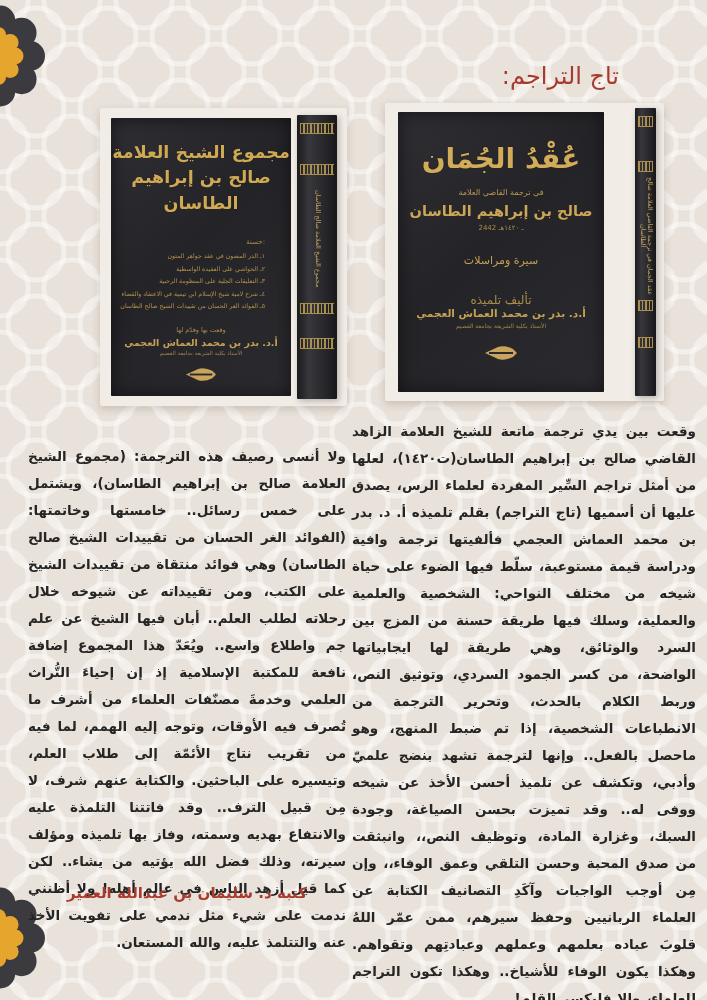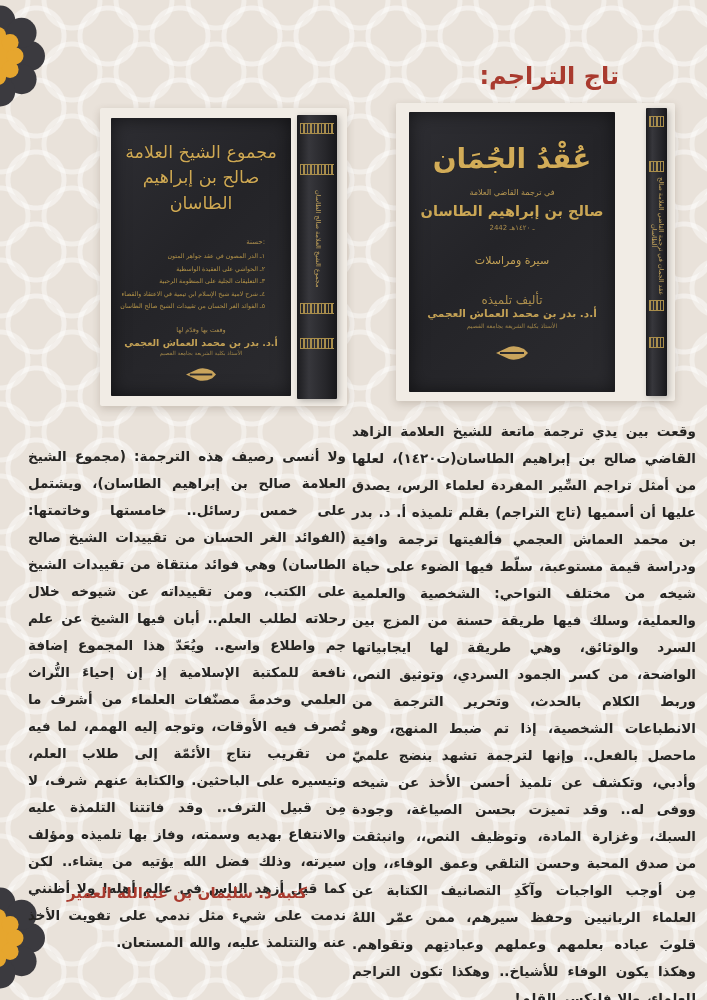--- a/index.html
+++ b/index.html
@@ -12,30 +12,30 @@
       radial-gradient(circle, rgba(255,255,255,0) 25px, rgba(255,255,255,.40) 26px, rgba(255,255,255,.40) 30px, rgba(255,255,255,0) 31px);
     background-size:72px 72px,72px 72px;
     background-position:0 0,36px 36px;
   }
   .corner-flower{position:absolute;width:104px;height:104px;pointer-events:none;}
   .corner-flower.top{left:-58px;top:4px;}
   .corner-flower.bottom{left:-58px;top:886px;}
 
   .page-title{
     position:absolute;top:62px;right:88px;
-    font-size:24px;font-weight:bold;color:#a93a2e;white-space:nowrap;
+    font-size:24px;font-weight:normal;color:#a93a2e;white-space:nowrap;
   }
 
   
   .photo{
     position:absolute;display:flex;direction:ltr;align-items:stretch;
     background:#f1ece5;border-radius:2px;
     box-shadow:0 3px 9px rgba(70,50,30,.20);
   }
-  .photo.right{left:396px;top:103px;width:279px;height:298px;gap:24px;}
+  .photo.right{left:385px;top:103px;width:279px;height:298px;gap:24px;}
   .photo.left {left:100px;top:108px;width:247px;height:298px;}
 
   .cover{
     background:linear-gradient(135deg,#2e2e33 0%,#242428 45%,#2b2b2f 100%);
     color:#c9a45c;text-align:center;border-radius:1px;
     box-shadow:inset 0 0 18px rgba(0,0,0,.55);
     display:flex;flex-direction:column;align-items:center;
   }
   .photo.right .cover{flex:0 0 206px;margin:9px 0 9px 13px;padding-top:32px;}
   .photo.left  .cover{flex:0 0 180px;margin:10px 0 10px 11px;padding-top:22px;}
@@ -61,21 +61,21 @@
   .bk-title-big{font-size:28px;font-weight:bold;color:#d2ac58;text-shadow:0 0 1px rgba(0,0,0,.5);line-height:1.1;margin-bottom:13px;}
   .bk-sub{font-size:8px;margin-bottom:6px;color:#bb9a52;text-align:center;}
   .bk-name{font-size:14.5px;font-weight:bold;margin-bottom:5px;color:#cba755;}
   .bk-dates{font-size:7px;margin-bottom:22px;color:#ab8d4c;}
   .bk-genre{font-size:11px;font-weight:normal;margin-bottom:26px;color:#c3a155;}
   .bk-byline{font-size:12px;color:#ab8d4c;}
   .bk-author{font-size:10.5px;font-weight:bold;margin-bottom:3px;color:#c3a155;}
   .bk-affil{font-size:6px;color:#9d8347;}
   .bk-emblem{margin-top:16px;}
 
-  .bk2-title{font-size:17.5px;font-weight:normal;color:#cfa954;line-height:1.45;text-shadow:0 0 1px rgba(0,0,0,.5);}
+  .bk2-title{font-size:17.5px;font-weight:bold;color:#cfa954;line-height:1.45;text-shadow:0 0 1px rgba(0,0,0,.5);}
   .bk2-intro{font-size:7px;margin:22px 0 4px;color:#ab8d4c;align-self:flex-end;padding-left:0;padding-right:26px;}
   .bk2-items{list-style:none;margin:0;padding:0 26px 0 6px;align-self:stretch;text-align:right;}
   .bk2-items li{font-size:6.2px;line-height:12.5px;color:#b59447;white-space:nowrap;overflow:hidden;}
   .bk2-byline{font-size:6.5px;margin:13px 0 3px;color:#ab8d4c;}
   .bk2-author{font-size:9.5px;font-weight:bold;margin-bottom:2px;color:#c3a155;}
   .bk2-affil{font-size:5.5px;color:#9d8347;}
   .bk2-emblem{margin-top:11px;}
 
   
   .col{

